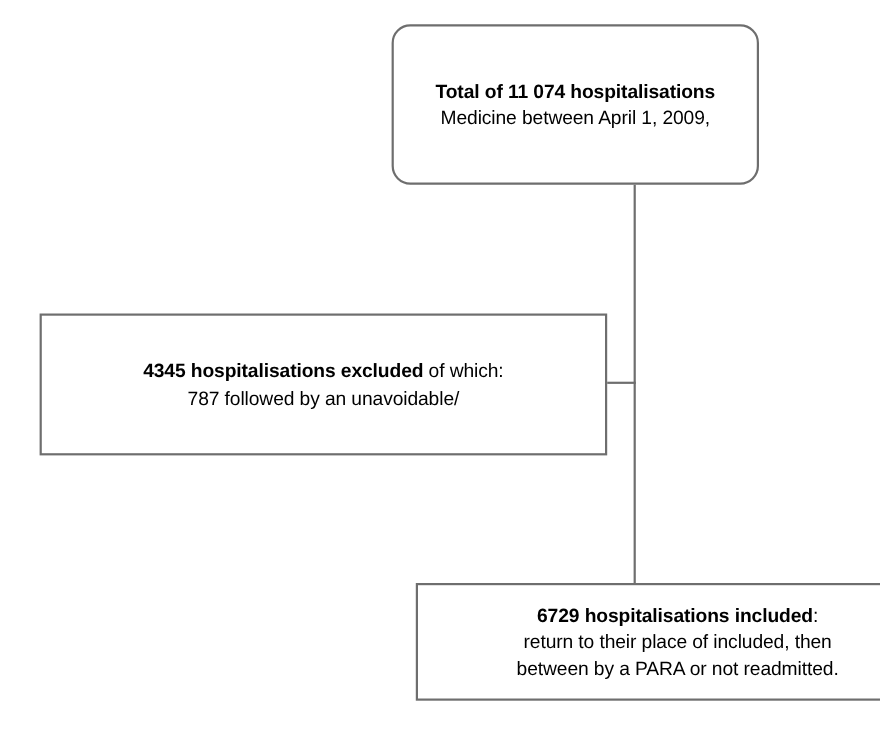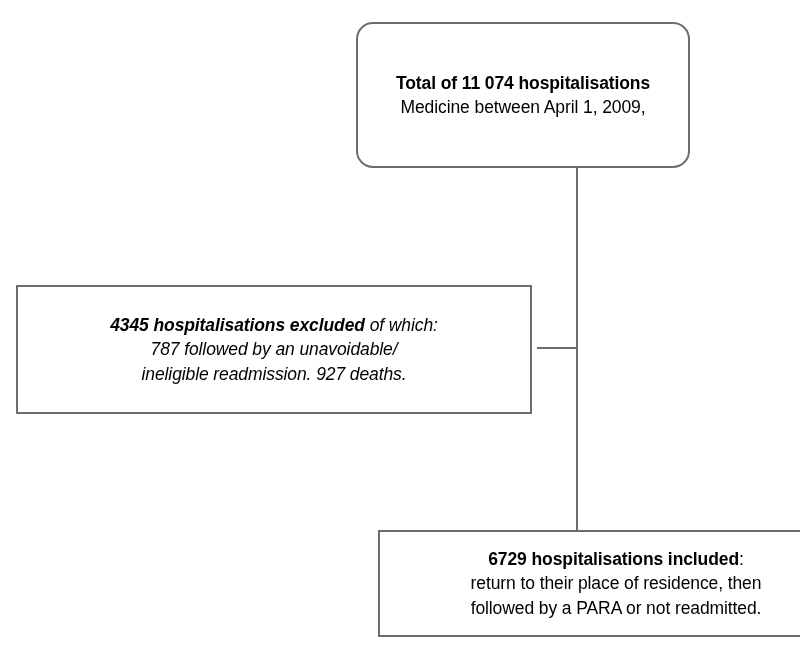--- a/index.html
+++ b/index.html
@@ -53,25 +53,24 @@
 
   
   #node-total {
     left: 356px;
     top: 22px;
     width: 334px;
     height: 146px;
     border-radius: 17px;
   }
   #node-excluded {
-    left: 16px;
+    left: 36px;
     top: 285px;
     width: 516px;
     height: 129px;
-    font-style: italic;
   }
   #node-included {
     left: 378px;
     top: 530px;
     width: 476px;
     height: 107px;
   }
 
   
   .conn {
@@ -101,22 +100,21 @@
   <div class="conn" id="conn-branch"></div>
 
   <div class="node" id="node-total">
     <span class="line b">Total of 11 074 hospitalisations</span>
     <span class="line">Medicine between April 1, 2009,</span>
   </div>
 
   <div class="node" id="node-excluded">
     <span class="line"><span class="bold">4345 hospitalisations excluded</span><span class="norm"> of which:</span></span>
     <span class="line">787 followed by an unavoidable/</span>
-    <span class="line">ineligible readmission. 927 deaths.</span>
   </div>
 
   <div class="node" id="node-included">
     <span class="line"><span class="bold">6729 hospitalisations included</span><span class="norm">:</span></span>
-    <span class="line">return to their place of residence, then</span>
-    <span class="line">followed by a PARA or not readmitted.</span>
+    <span class="line">return to their place of included, then</span>
+    <span class="line">between by a PARA or not readmitted.</span>
   </div>
 
 </div>
 
 </body></html>

